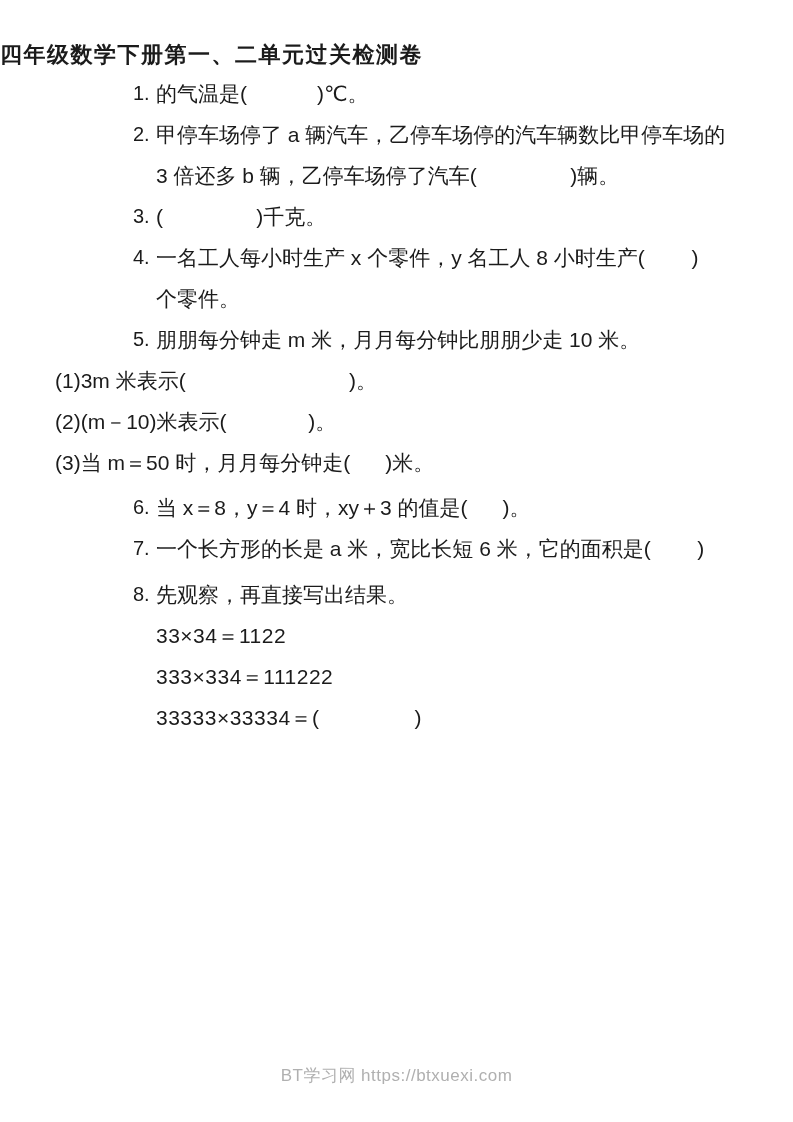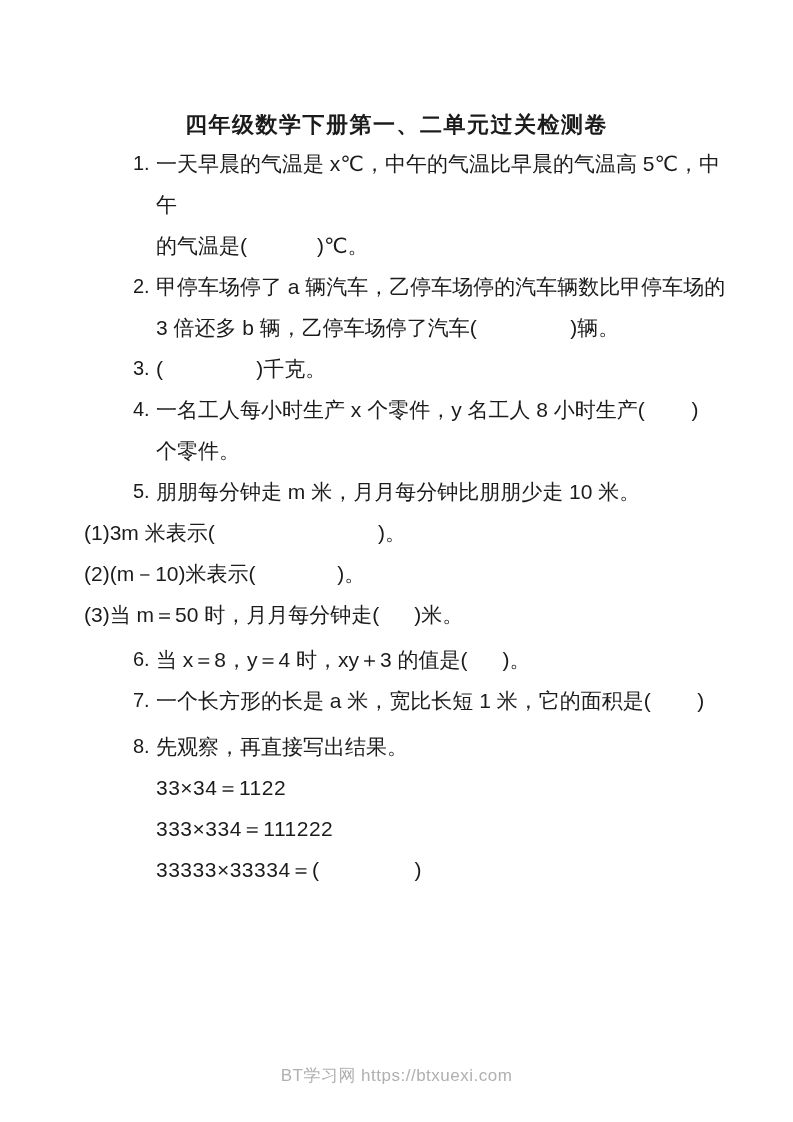--- a/index.html
+++ b/index.html
@@ -7,22 +7,22 @@
     position: relative;
     width: 793px;
     height: 1122px;
     margin: 0 auto;
     background: #ffffff;
     font-family: "Liberation Sans", "DejaVu Sans", sans-serif;
     color: #1b1b1b;
     overflow: hidden;
   }
   .title {
-    padding-top: 110px;
-    text-align: center;
+    padding-top: 40px;
+    text-align: left;
     font-size: 22px;
     font-weight: bold;
     line-height: 30px;
     letter-spacing: 1.5px;
   }
   .section {
     margin: 10px 0 0 112px;
     font-size: 21px;
     line-height: 41px;
     white-space: pre-wrap;
@@ -39,21 +39,21 @@
     font-size: 20px;
     line-height: 41px;
   }
   .qbody { flex: 1; }
   .qline {
     font-size: 21px;
     line-height: 41px;
     white-space: pre-wrap;
   }
   .subline {
-    margin-left: 84px;
+    margin-left: 55px;
     font-size: 21px;
     line-height: 41px;
     white-space: pre-wrap;
   }
   .q-gap-sm { margin-top: 4px; }
   .q-gap-md { margin-top: 5px; }
   .eqline { letter-spacing: 0.5px; }
   .footer {
     position: absolute;
     left: 0;
@@ -71,21 +71,20 @@
 <div class="page">
 
   <div class="title">四年级数学下册第一、二单元过关检测卷</div>
 
 
   <div class="questions">
 
     <div class="q">
       <span class="qnum">1.</span>
       <div class="qbody">
-        <div class="qline">一天早晨的气温是 x℃，中午的气温比早晨的气温高 5℃，中午</div>
         <div class="qline">的气温是(            )℃。</div>
       </div>
     </div>
 
     <div class="q">
       <span class="qnum">2.</span>
       <div class="qbody">
         <div class="qline">甲停车场停了 a 辆汽车，乙停车场停的汽车辆数比甲停车场的</div>
         <div class="qline">3 倍还多 b 辆，乙停车场停了汽车(                )辆。</div>
       </div>
@@ -119,21 +118,21 @@
     <div class="q q-gap-sm">
       <span class="qnum">6.</span>
       <div class="qbody">
         <div class="qline">当 x＝8，y＝4 时，xy＋3 的值是(      )。</div>
       </div>
     </div>
 
     <div class="q">
       <span class="qnum">7.</span>
       <div class="qbody">
-        <div class="qline">一个长方形的长是 a 米，宽比长短 1 米，它的面积是(        )</div>
+        <div class="qline">一个长方形的长是 a 米，宽比长短 6 米，它的面积是(        )</div>
       </div>
     </div>
 
     <div class="q q-gap-md">
       <span class="qnum">8.</span>
       <div class="qbody">
         <div class="qline">先观察，再直接写出结果。</div>
         <div class="qline eqline">33×34＝1122</div>
         <div class="qline eqline">333×334＝111222</div>
         <div class="qline eqline">33333×33334＝(               )</div>

